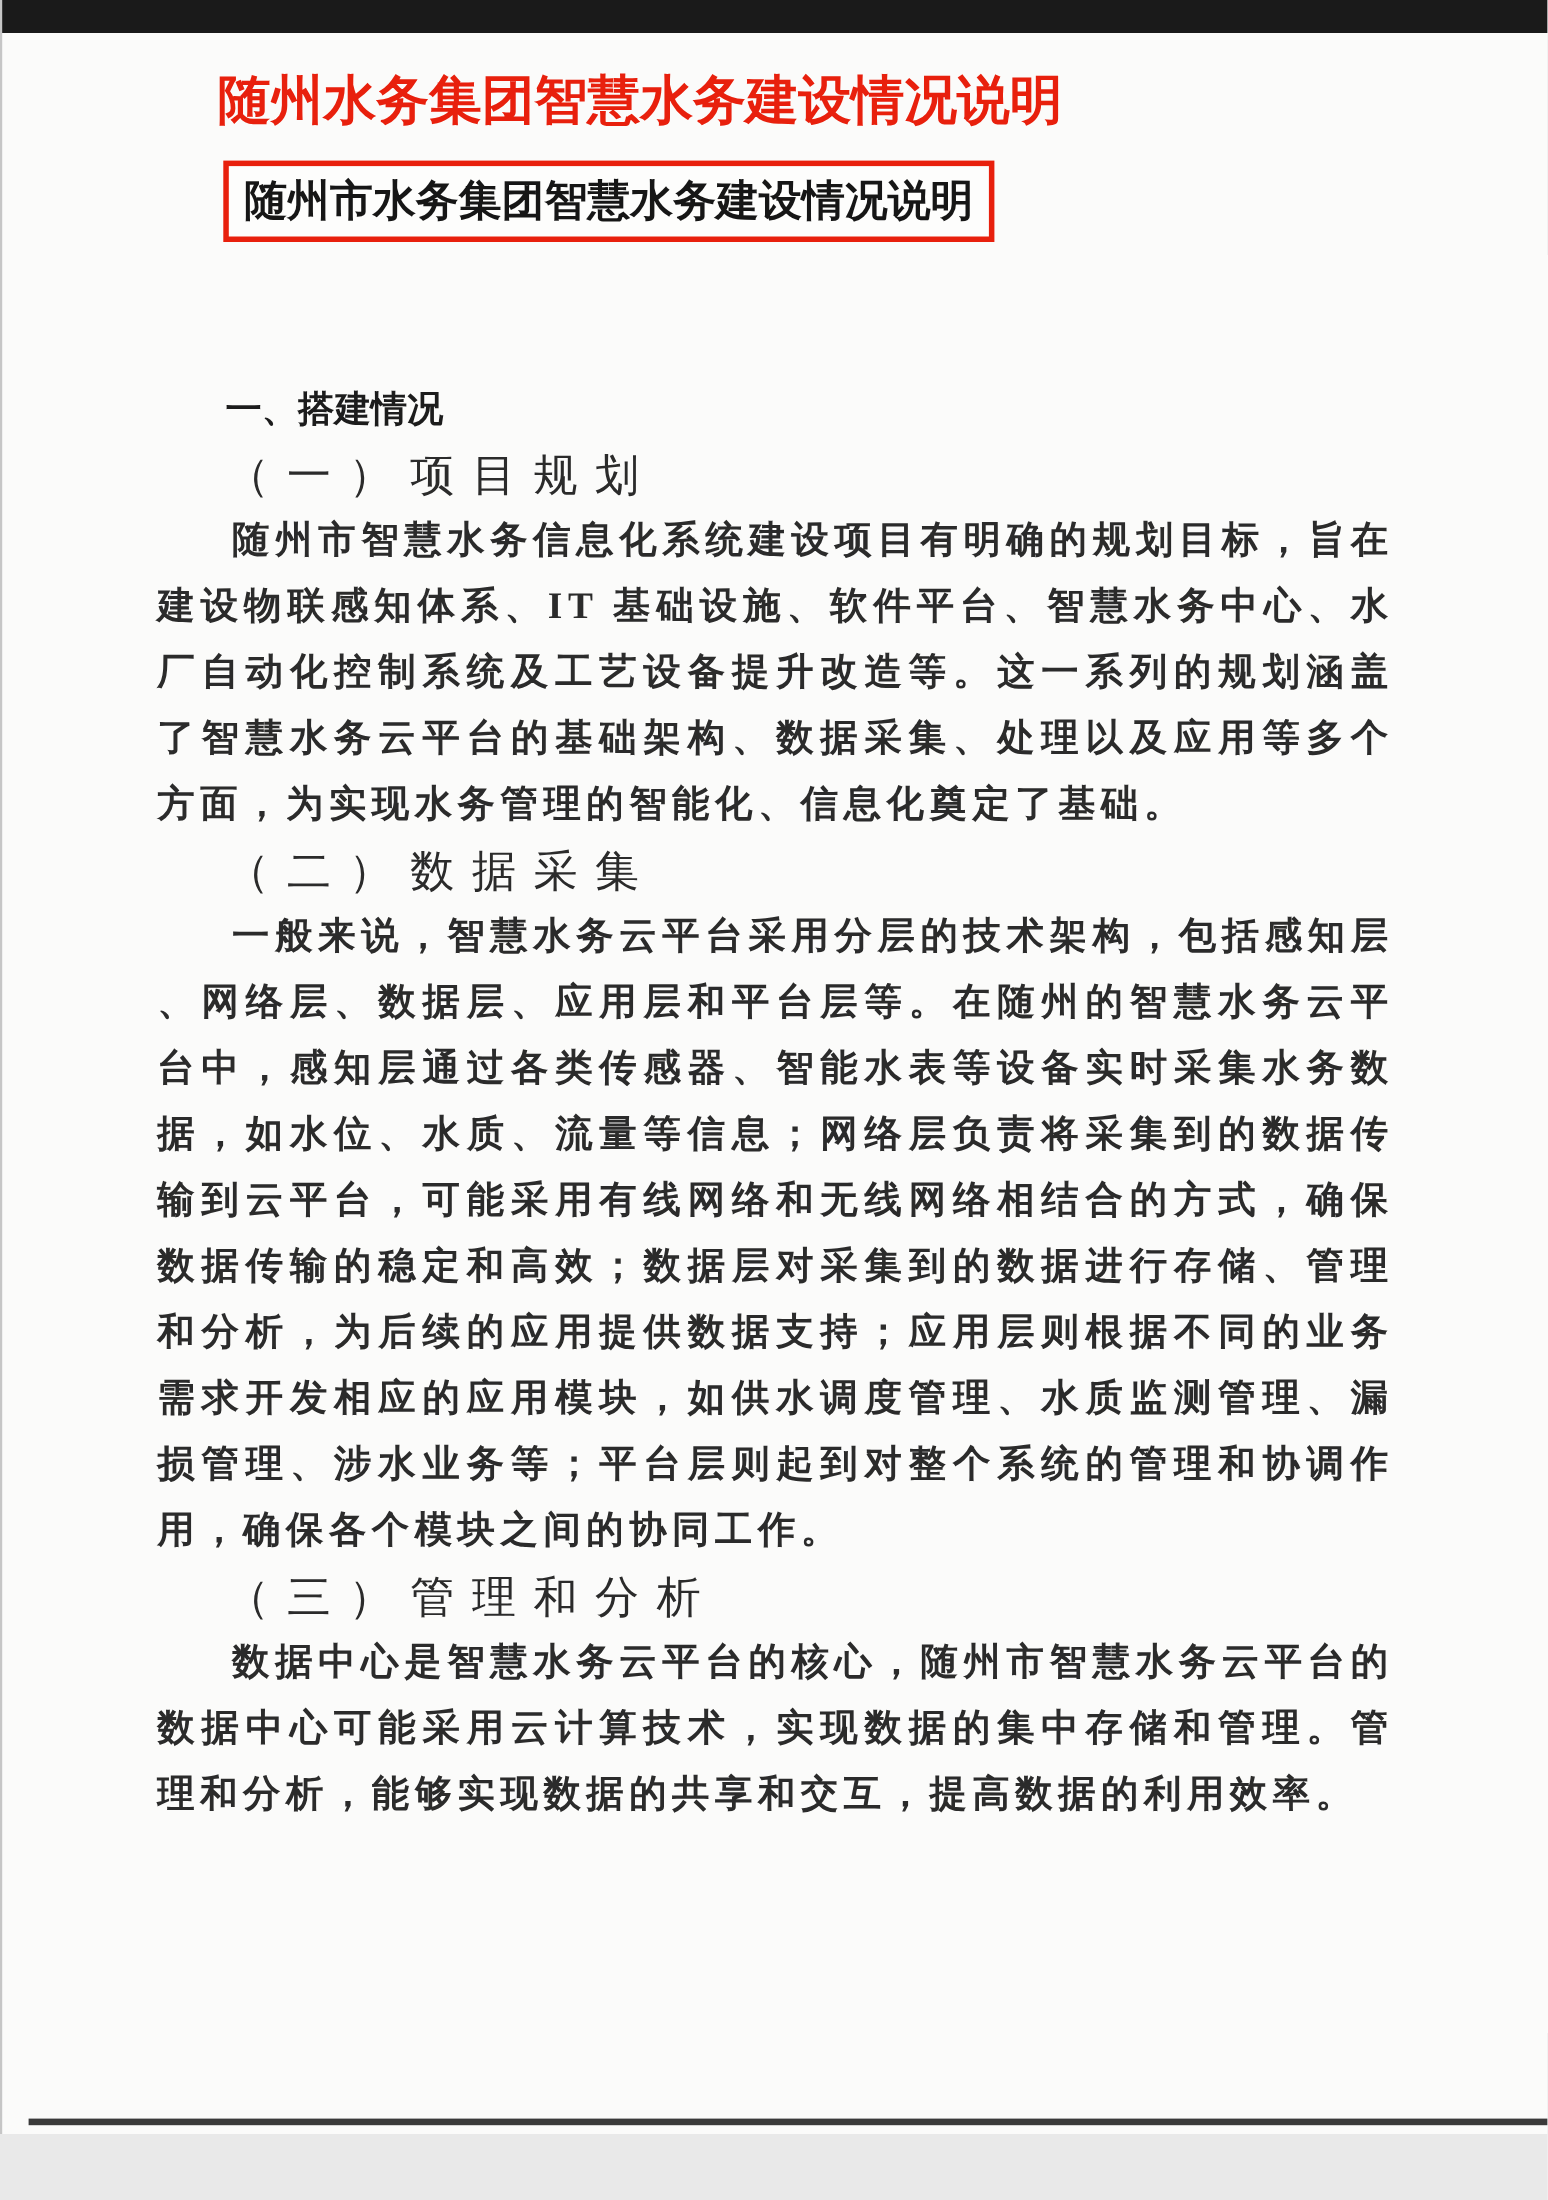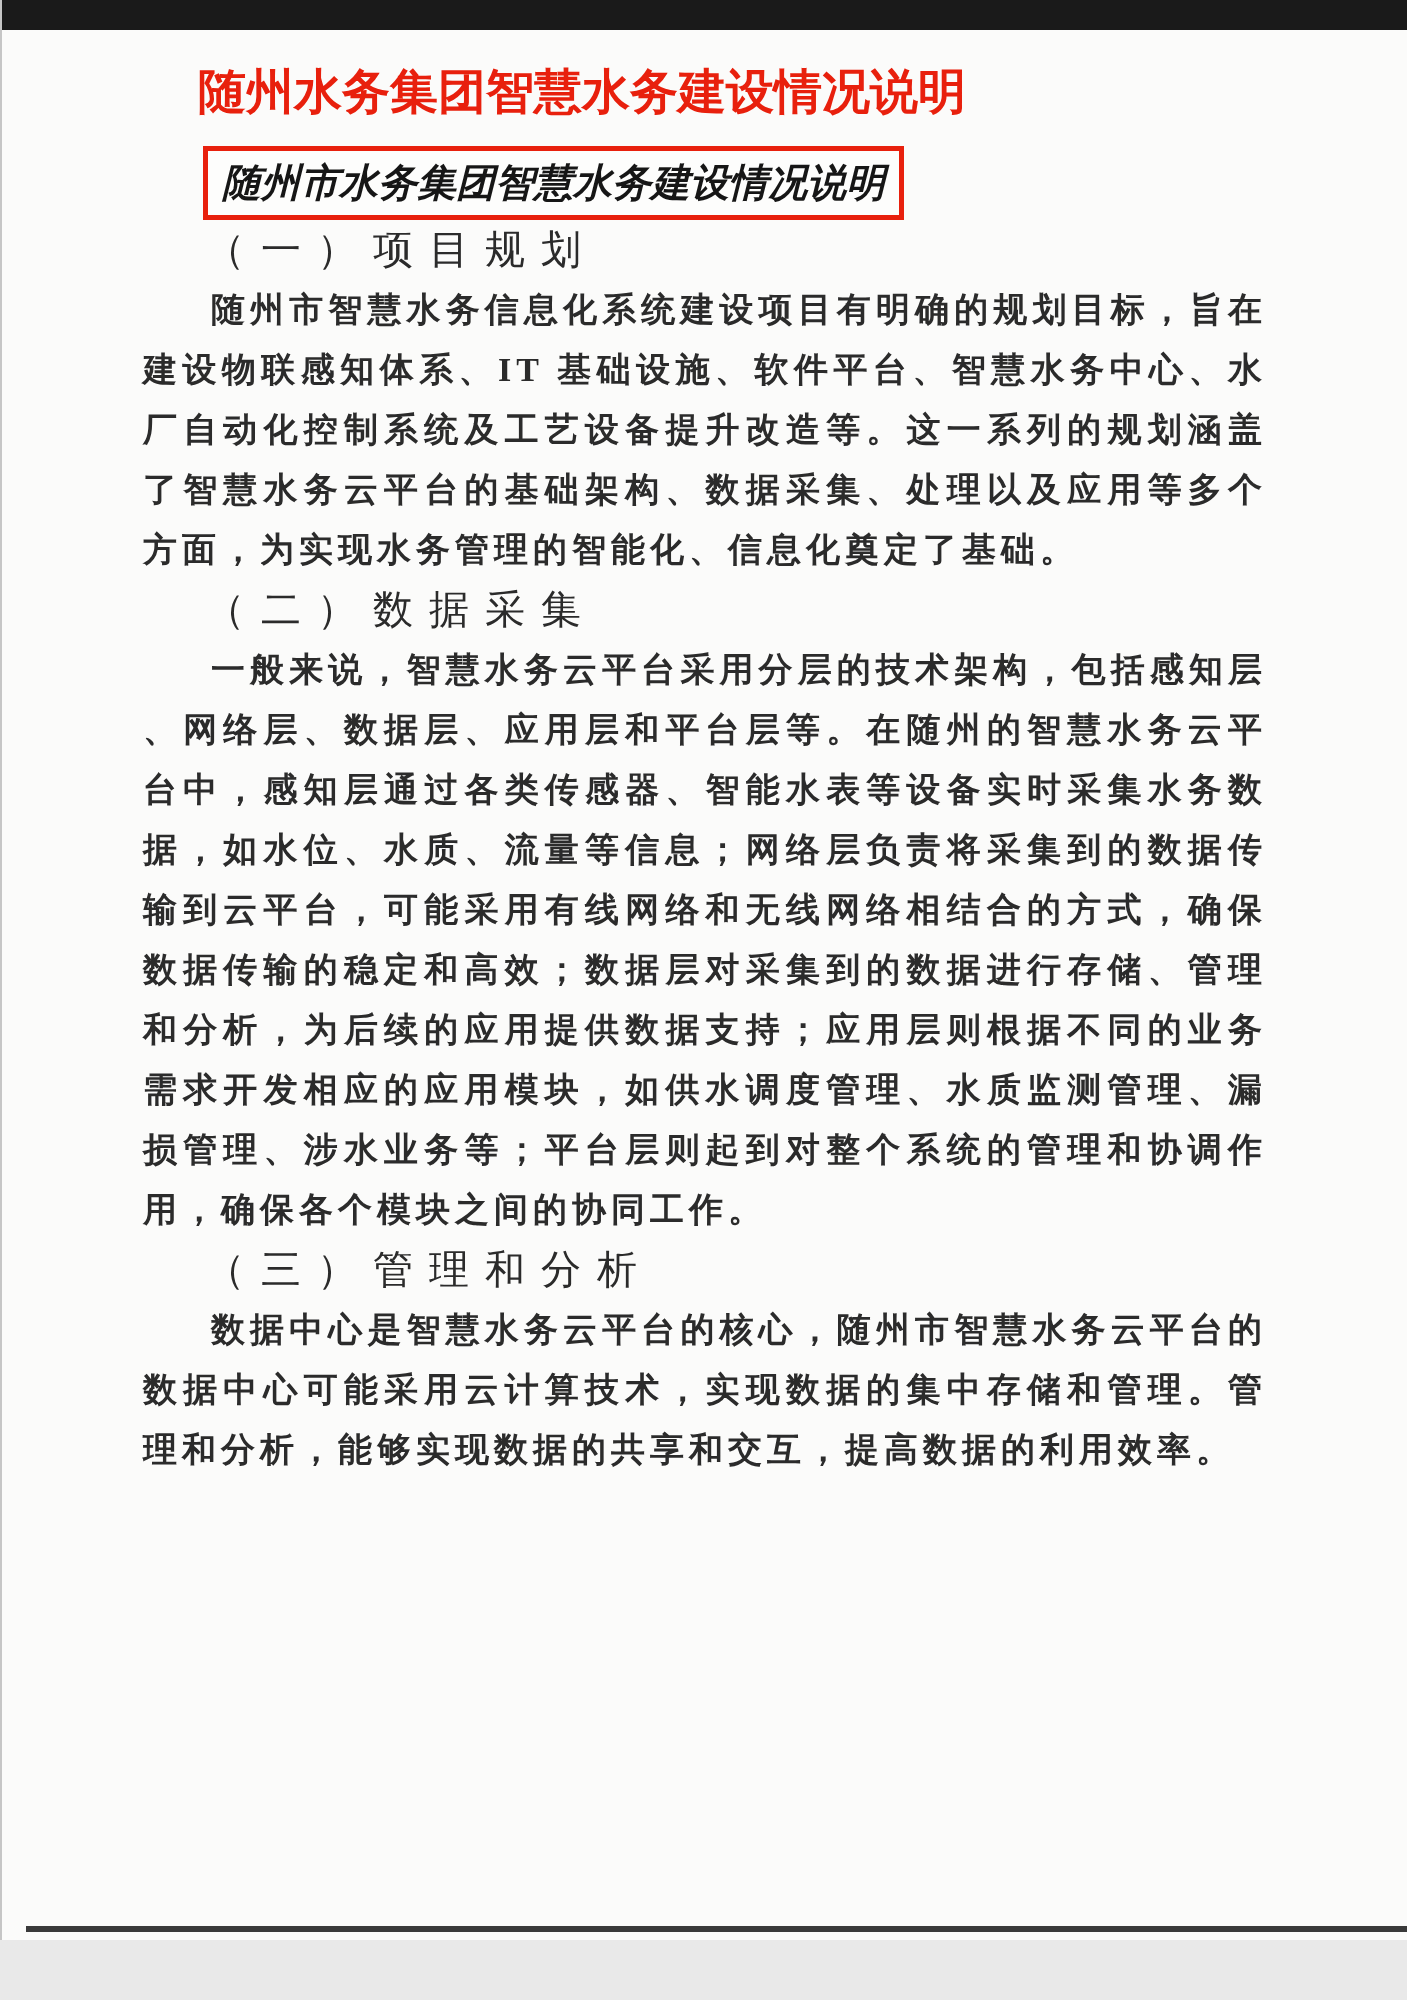--- a/index.html
+++ b/index.html
@@ -54,21 +54,20 @@
     display: inline-block;
     border: 5px solid var(--accent-red, #e8200d);
     padding: 8px 14px;
     font-family: "Liberation Serif", "DejaVu Serif", serif;
     font-weight: bold;
     font-size: 39px;
     line-height: 48px;
     color: #161616;
     white-space: nowrap;
     background: #fdfdfc;
-    font-style: italic;
   }
   
   .section-heading {
     margin: 122px 0 0 205px;
     font-family: "Liberation Sans", "DejaVu Sans", sans-serif;
     font-weight: bold;
     font-size: 33px;
     line-height: 60px;
     color: #1c1c1c;
   }
@@ -103,20 +102,21 @@
 <div class="page">
   <div class="scan-edge-top"></div>
   <div class="scan-edge-left"></div>
 
   <h1 class="red-title">随州水务集团智慧水务建设情况说明</h1>
 
   <div class="boxed-title-wrap">
     <div class="boxed-title">随州市水务集团智慧水务建设情况说明</div>
   </div>
 
+  <h2 class="section-heading">一、搭建情况</h2>
 
   <div class="doc-body" id="sections">
   <section class="doc-section">
     <h3 class="sub-heading">（一）项目规划</h3>
     <p class="body-para">随州市智慧水务信息化系统建设项目有明确的规划目标，旨在建设物联感知体系、IT 基础设施、软件平台、智慧水务中心、水厂自动化控制系统及工艺设备提升改造等。这一系列的规划涵盖了智慧水务云平台的基础架构、数据采集、处理以及应用等多个方面，为实现水务管理的智能化、信息化奠定了基础。</p>
   </section>
 
   <section class="doc-section">
     <h3 class="sub-heading">（二）数据采集</h3>
     <p class="body-para">一般来说，智慧水务云平台采用分层的技术架构，包括感知层、网络层、数据层、应用层和平台层等。在随州的智慧水务云平台中，感知层通过各类传感器、智能水表等设备实时采集水务数据，如水位、水质、流量等信息；网络层负责将采集到的数据传输到云平台，可能采用有线网络和无线网络相结合的方式，确保数据传输的稳定和高效；数据层对采集到的数据进行存储、管理和分析，为后续的应用提供数据支持；应用层则根据不同的业务需求开发相应的应用模块，如供水调度管理、水质监测管理、漏损管理、涉水业务等；平台层则起到对整个系统的管理和协调作用，确保各个模块之间的协同工作。</p>

